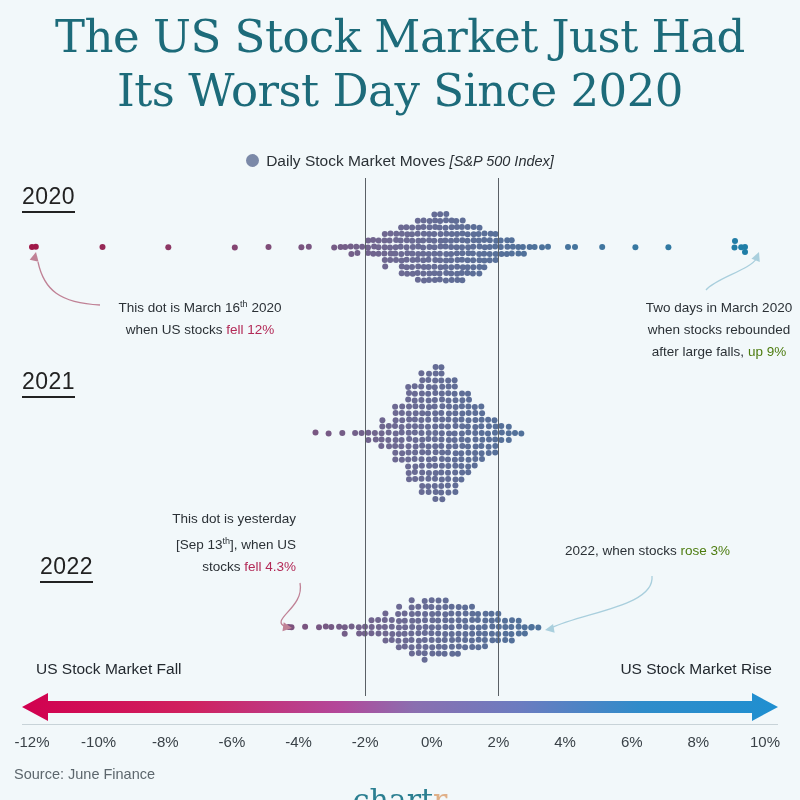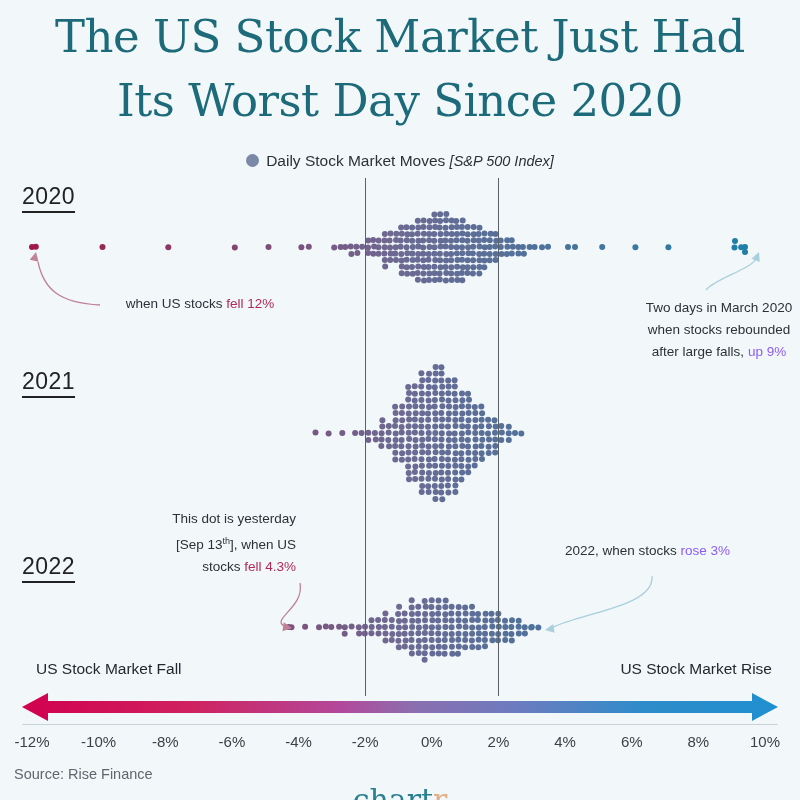--- a/index.html
+++ b/index.html
@@ -15,21 +15,21 @@
   
   .title{
     position:absolute;left:0;right:0;top:10px;
     text-align:center;
     font-family:"DejaVu Serif", serif;
     font-size:45px;line-height:54px;
     letter-spacing:-0.5px;
     color:#1d6b7a;
     font-weight:400;
   }
-  .title .l2{display:block;margin-top:10px;}
+  .title .l2{display:block;}
 
   
   .legend{
     position:absolute;top:152px;left:0;right:0;
     text-align:center;font-size:15.5px;color:#2b3136;
   }
   .legend .dot{
     display:inline-block;width:13px;height:13px;border-radius:50%;
     background:#7b89a8;vertical-align:-1px;margin-right:7px;
   }
@@ -38,30 +38,30 @@
   
   .year{
     position:absolute;left:22px;
     font-size:23px;color:#222;
     border-bottom:2px solid #222;
     padding-bottom:1px;
     letter-spacing:0.5px;
   }
   #year-2020{top:183px;}
   #year-2021{top:368px;}
-  #year-2022{top:553px;}
+  #year-2022{top:553px;margin-left:18px;}
 
   
   #plot{position:absolute;left:0;top:170px;width:800px;height:500px;}
   .gridline{position:absolute;width:1px;background:#5a6066;top:0;}
 
   
   .anno{position:absolute;font-size:13.5px;line-height:22px;color:#2b3136;}
   .anno .hl-fall{color:#b32a57;}
-  .anno .hl-rise{color:#8b5cf6;}
+  .anno .hl-rise{color:#4d7c0f;}
   .anno sup{font-size:9px;vertical-align:5px;}
   #anno-mar16{top:293px;left:104px;text-align:center;width:192px;}
   #anno-rebound{top:297px;left:620px;text-align:center;width:198px;}
   #anno-yesterday{top:508px;left:150px;text-align:right;width:146px;}
   #anno-june24{top:540px;left:540px;text-align:center;width:215px;}
 
   
   .band-label{
     position:absolute;top:660px;font-size:15.5px;color:#22282e;
   }
@@ -739,20 +739,21 @@
         <circle cx="531.2" cy="457.4" r="3" fill="rgb(79,114,155)"></circle>
         <circle cx="538.3" cy="457.4" r="3" fill="rgb(78,114,155)"></circle>
         <circle cx="288.6" cy="457.0" r="3" fill="rgb(124,81,125)"></circle>
         <circle cx="531.8" cy="457.0" r="3" fill="rgb(79,114,155)"></circle>
         <circle cx="735.0" cy="71.0" r="3" fill="rgb(34,125,166)"></circle>
         <circle cx="745.0" cy="82.0" r="3" fill="rgb(31,126,167)"></circle>
       </svg>
   <div class="gridline" style="left: 365px; top: 8px; height: 518px;"></div><div class="gridline" style="left: 498px; top: 8px; height: 518px;"></div></div>
 
   <div class="anno" id="anno-mar16">
+    <div><span>This dot is March 16</span><sup>th</sup><span> 2020</span></div>
     <div><span>when US stocks </span><span class="hl-fall">fell 12%</span></div>
   </div>
 
   <div class="anno" id="anno-rebound">
     <div>Two days in March 2020</div>
     <div>when stocks rebounded</div>
     <div><span>after large falls, </span><span class="hl-rise">up 9%</span></div>
   </div>
 
   <div class="anno" id="anno-yesterday">
@@ -803,17 +804,17 @@
       <div class="tick" style="left: 298.545px;">-4%</div>
       <div class="tick" style="left: 365.182px;">-2%</div>
       <div class="tick" style="left: 431.818px;">0%</div>
       <div class="tick" style="left: 498.455px;">2%</div>
       <div class="tick" style="left: 565.091px;">4%</div>
       <div class="tick" style="left: 631.727px;">6%</div>
       <div class="tick" style="left: 698.364px;">8%</div>
       <div class="tick" style="left: 765px;">10%</div>
     </div>
 
-  <div class="source">Source: Rise Finance</div>
+  <div class="source">Source: June Finance</div>
   <div class="brand">
     <span class="c1">chart</span><span class="c2">r</span>
   </div>
 </div>
 
 </body></html>

